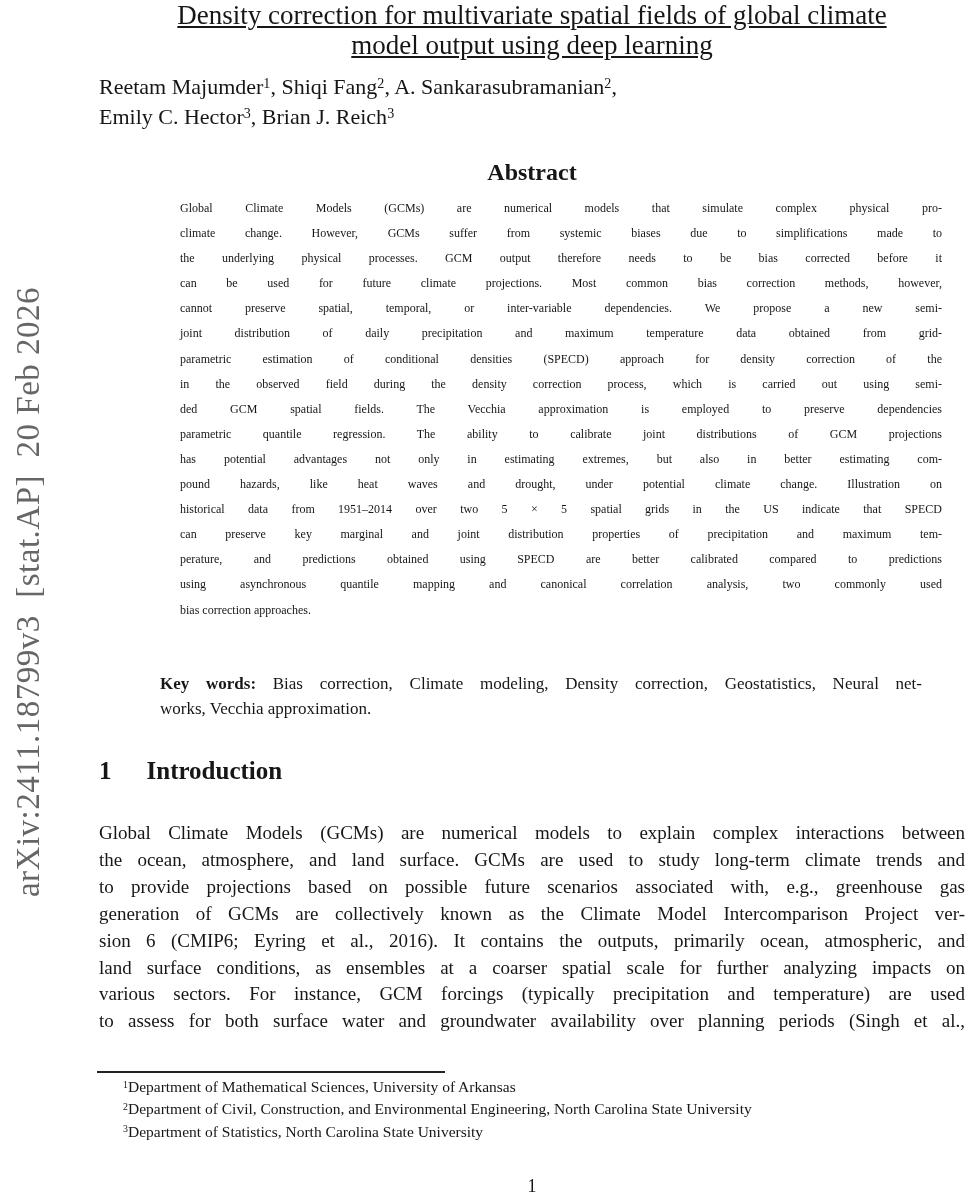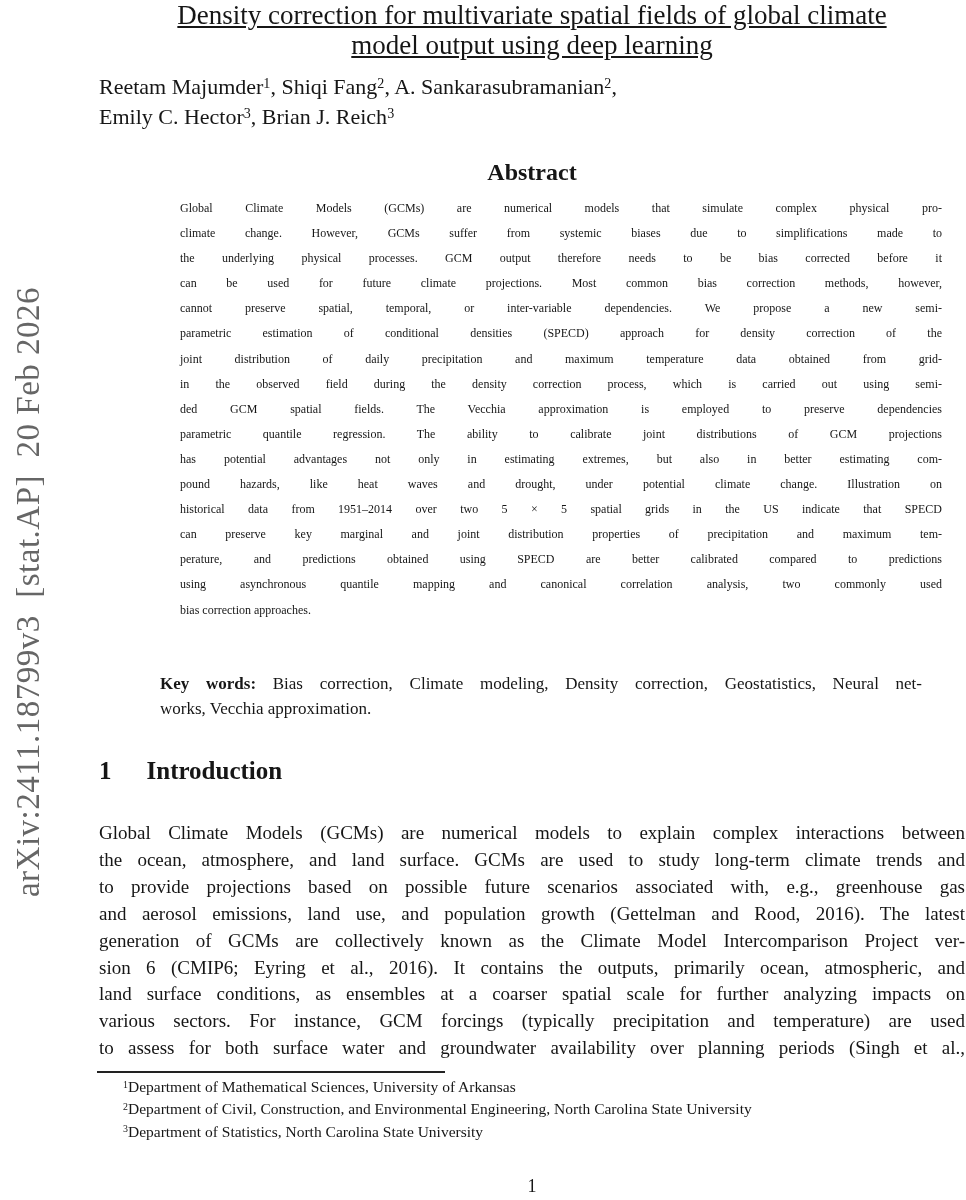--- a/index.html
+++ b/index.html
@@ -166,22 +166,22 @@
   </div>
 
   <div class="abstract-heading">Abstract</div>
 
   <div class="abstract-block jlines last-left">
       <div>Global Climate Models (GCMs) are numerical models that simulate complex physical pro-</div>
       <div>climate change.  However, GCMs suffer from systemic biases due to simplifications made to</div>
       <div>the underlying physical processes. GCM output therefore needs to be bias corrected before it</div>
       <div>can be used for future climate projections.  Most common bias correction methods, however,</div>
       <div>cannot preserve spatial, temporal, or inter-variable dependencies.  We propose a new semi-</div>
+      <div>joint distribution of daily precipitation and maximum temperature data obtained from grid-</div>
       <div>parametric estimation of conditional densities (SPECD) approach for density correction of the</div>
-      <div>joint distribution of daily precipitation and maximum temperature data obtained from grid-</div>
       <div>in the observed field during the density correction process, which is carried out using semi-</div>
       <div>ded GCM spatial fields.  The Vecchia approximation is employed to preserve dependencies</div>
       <div>parametric quantile regression. The ability to calibrate joint distributions of GCM projections</div>
       <div>has potential advantages not only in estimating extremes, but also in better estimating com-</div>
       <div>pound hazards, like heat waves and drought, under potential climate change.  Illustration on</div>
       <div>historical data from 1951–2014 over two 5 × 5 spatial grids in the US indicate that SPECD</div>
       <div>can preserve key marginal and joint distribution properties of precipitation and maximum tem-</div>
       <div>perature, and predictions obtained using SPECD are better calibrated compared to predictions</div>
       <div>using asynchronous quantile mapping and canonical correlation analysis, two commonly used</div>
       <div>bias correction approaches.</div>
@@ -193,21 +193,20 @@
   </div>
 
   <div class="section-heading">
     <span class="sec-num">1</span><span class="sec-title">Introduction</span>
   </div>
 
   <div class="intro-block jlines">
       <div>Global Climate Models (GCMs) are numerical models to explain complex interactions between</div>
       <div>the ocean, atmosphere, and land surface.  GCMs are used to study long-term climate trends and</div>
       <div>to provide projections based on possible future scenarios associated with, e.g., greenhouse gas</div>
-      <div>and aerosol emissions, land use, and population growth (Gettelman and Rood, 2016).  The latest</div>
       <div>generation of GCMs are collectively known as the Climate Model Intercomparison Project ver-</div>
       <div>sion 6 (CMIP6; Eyring et al., 2016).  It contains the outputs, primarily ocean, atmospheric, and</div>
       <div>land surface conditions, as ensembles at a coarser spatial scale for further analyzing impacts on</div>
       <div>various sectors.  For instance, GCM forcings (typically precipitation and temperature) are used</div>
       <div>to assess for both surface water and groundwater availability over planning periods (Singh et al.,</div>
     </div>
 
   <div class="footnote-rule"></div>
 
   <div class="footnotes-block">

